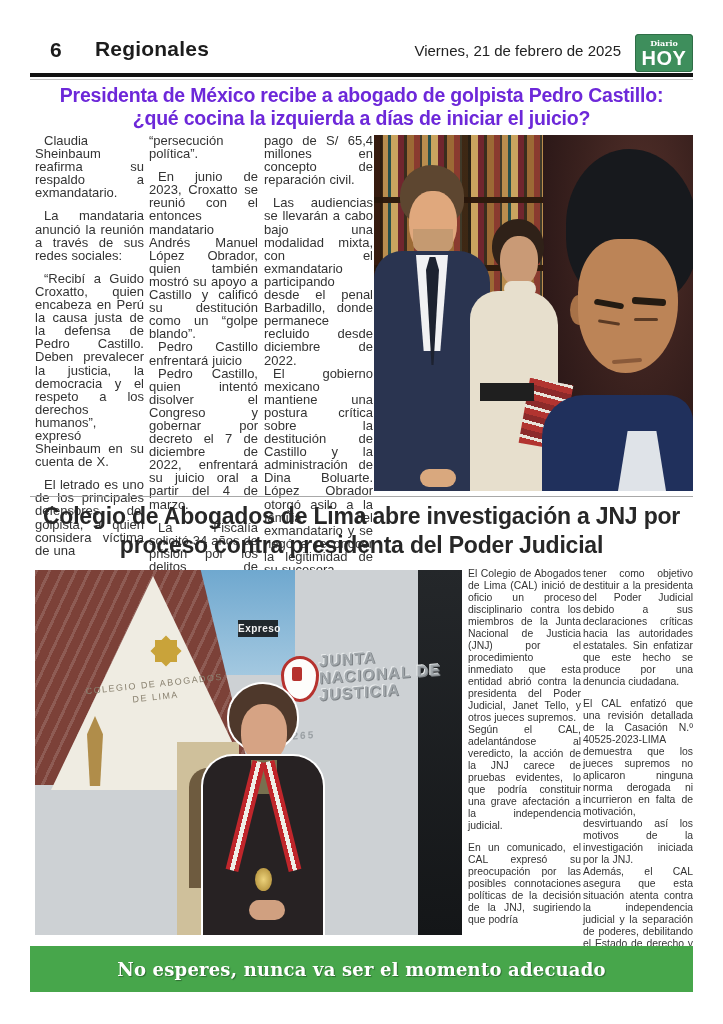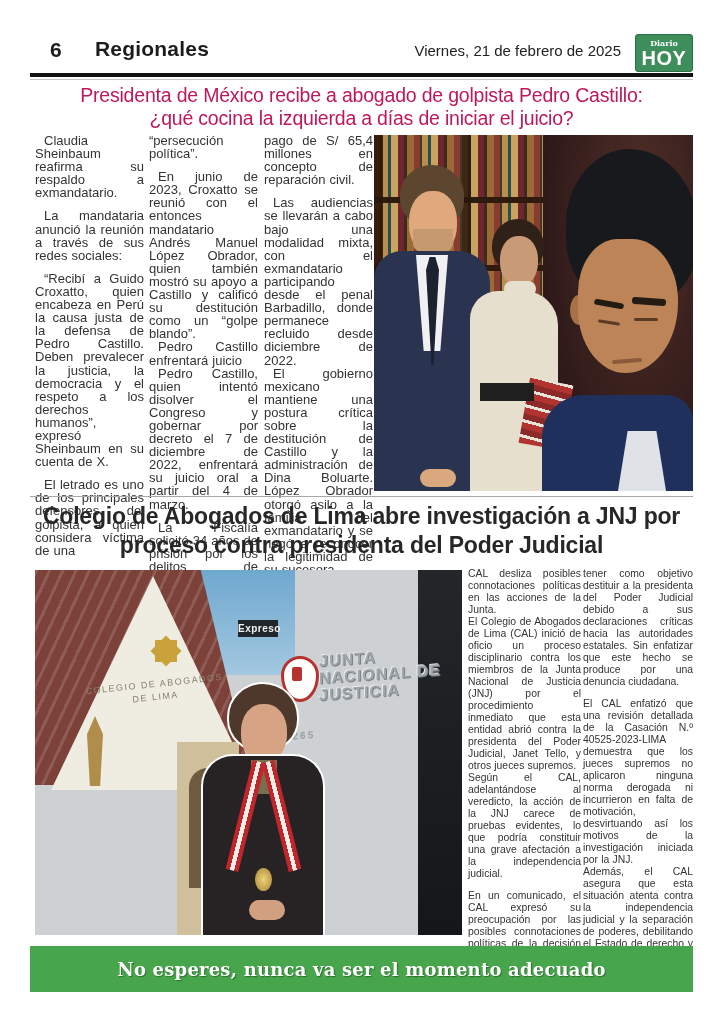--- a/index.html
+++ b/index.html
@@ -13,21 +13,21 @@
   .hdr-date{position:absolute;right:72px;top:8px;font-size:15px;color:#222;}
   .hdr-logo{position:absolute;right:0;top:0;width:58px;height:38px;background:#3e8e5c;border-radius:4px;
             display:flex;flex-direction:column;align-items:center;justify-content:center;box-shadow:0 0 0 1px #2f6e47 inset;}
   .hdr-logo .lt{font-size:8px;font-weight:bold;color:#fff;font-family:"DejaVu Serif",serif;line-height:9px;}
   .hdr-logo .lm{font-size:20px;font-weight:bold;color:#fff;font-family:Liberation Sans, sans-serif;line-height:20px;letter-spacing:.5px;}
   .rule-thick{position:absolute;left:30px;top:73px;width:663px;height:4px;background:#121212;}
   .rule-thin{position:absolute;left:30px;top:79px;width:663px;height:1px;background:#c2c2c2;}
 
   
   .headline1{position:absolute;left:30px;top:84px;width:663px;text-align:center;
-             font-size:19.5px;line-height:23px;font-weight:normal;color:#be185d;letter-spacing:-.2px;}
+             font-size:19.5px;line-height:23px;font-weight:bold;color:#6d28d9;letter-spacing:-.2px;}
   .headline2{position:absolute;left:30px;top:502px;width:663px;text-align:center;
              font-size:23px;line-height:29px;font-weight:bold;color:#272727;letter-spacing:-.2px;}
 
   
   .a1body{position:absolute;left:30px;top:134px;width:663px;height:357px;}
   .a2body{position:absolute;left:30px;top:568px;width:663px;height:367px;}
   .col{position:absolute;top:0;}
   .a1body p{margin:0;font-size:13px;line-height:13.1px;text-align:justify;text-indent:9px;
             color:#333;word-spacing:.4px;hyphens:auto;}
   .a2body p{margin:0;font-size:10.4px;line-height:12px;text-align:justify;color:#333;
@@ -245,21 +245,20 @@
       <div class="fig te-face"></div>
       <div class="fig te-coat"></div>
       <div class="fig te-blouse"></div>
       <div class="fig te-rib1"></div>
       <div class="fig te-rib2"></div>
       <div class="fig te-medal"></div>
       <div class="fig te-hands"></div>
     </div>
 
     <div class="col" style="left:438px;width:113px;">
-      <p class="noind">CAL desliza posibles connotaciones políticas en las acciones de la Junta.</p>
       <p class="noind">El Colegio de Abogados de Lima (CAL) inició de oficio un proceso disciplinario contra los miembros de la Junta Nacional de Justicia (JNJ) por el procedimiento inmediato que esta entidad abrió contra la presidenta del Poder Judicial, Janet Tello, y otros jueces supremos.</p>
       <p class="noind">Según el CAL, adelantándose al veredicto, la acción de la JNJ carece de pruebas evidentes, lo que podría constituir una grave afectación a la independencia judicial.</p>
       <p class="noind sp">En un comunicado, el CAL expresó su preocupación por las posibles connotaciones políticas de la decisión de la JNJ, sugiriendo que podría</p>
     </div>
     <div class="col" style="left:553px;width:110px;">
       <p class="noind">tener como objetivo destituir a la presidenta del Poder Judicial debido a sus declaraciones críticas hacia las autoridades estatales. Sin enfatizar que este hecho se produce por una denuncia ciudadana.</p>
       <p class="noind sp">El CAL enfatizó que una revisión detallada de la Casación N.º 40525-2023-LIMA demuestra que los jueces supremos no aplicaron ninguna norma derogada ni incurrieron en falta de motivación, desvirtuando así los motivos de la investigación iniciada por la JNJ.</p>
       <p class="noind">Además, el CAL asegura que esta situación atenta contra la independencia judicial y la separación de poderes, debilitando el Estado de derecho y la justicia en el país.</p>
     </div>
   </div>

